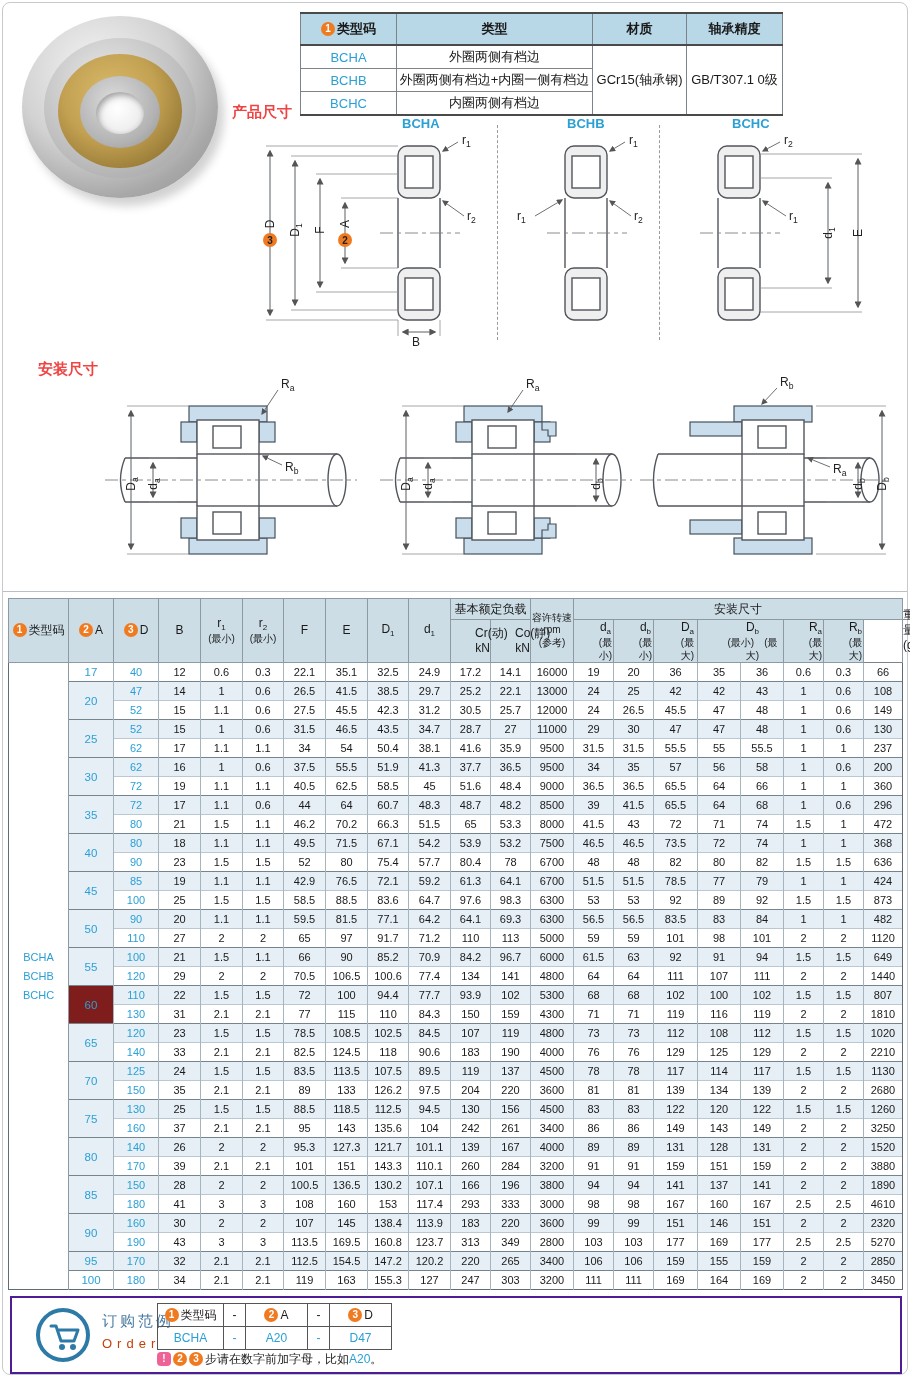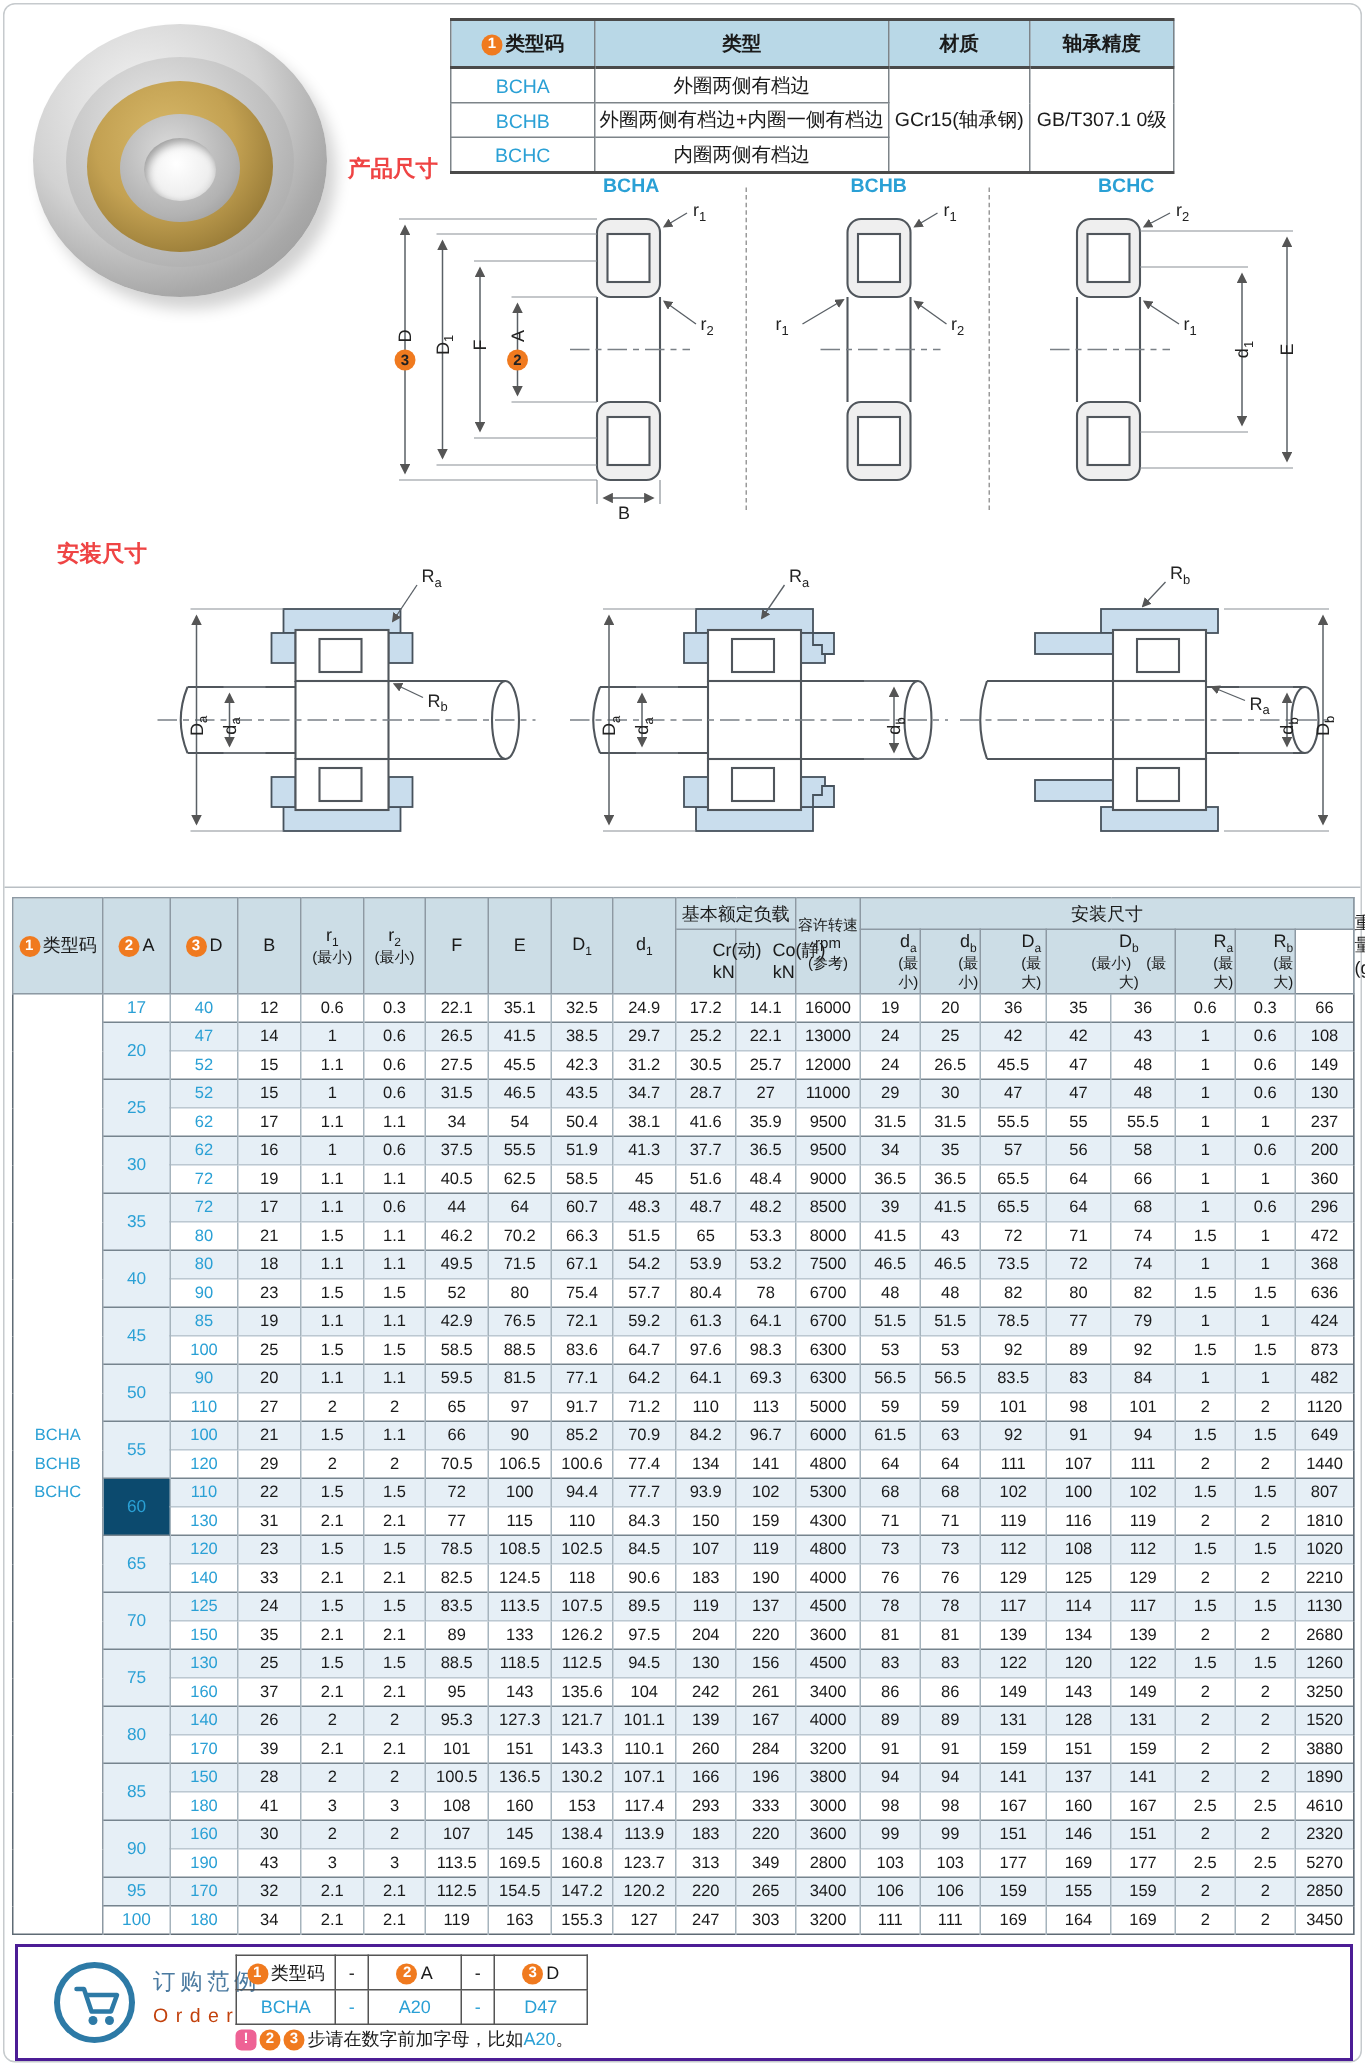--- a/index.html
+++ b/index.html
@@ -824,21 +824,21 @@
           <td>64</td>
           <td>64</td>
           <td>111</td>
           <td>107</td>
           <td>111</td>
           <td>2</td>
           <td>2</td>
           <td>1440</td>
         </tr>
         <tr class="alt gstart">
-          <td rowspan="2" class="acell blue" style="background: #0c4a6e;">60</td>
+          <td rowspan="2" class="acell blue" style="background: #7f1d1d;">60</td>
           <td class="blue">110</td>
           <td>22</td>
           <td>1.5</td>
           <td>1.5</td>
           <td>72</td>
           <td>100</td>
           <td>94.4</td>
           <td>77.7</td>
           <td>93.9</td>
           <td>102</td>

